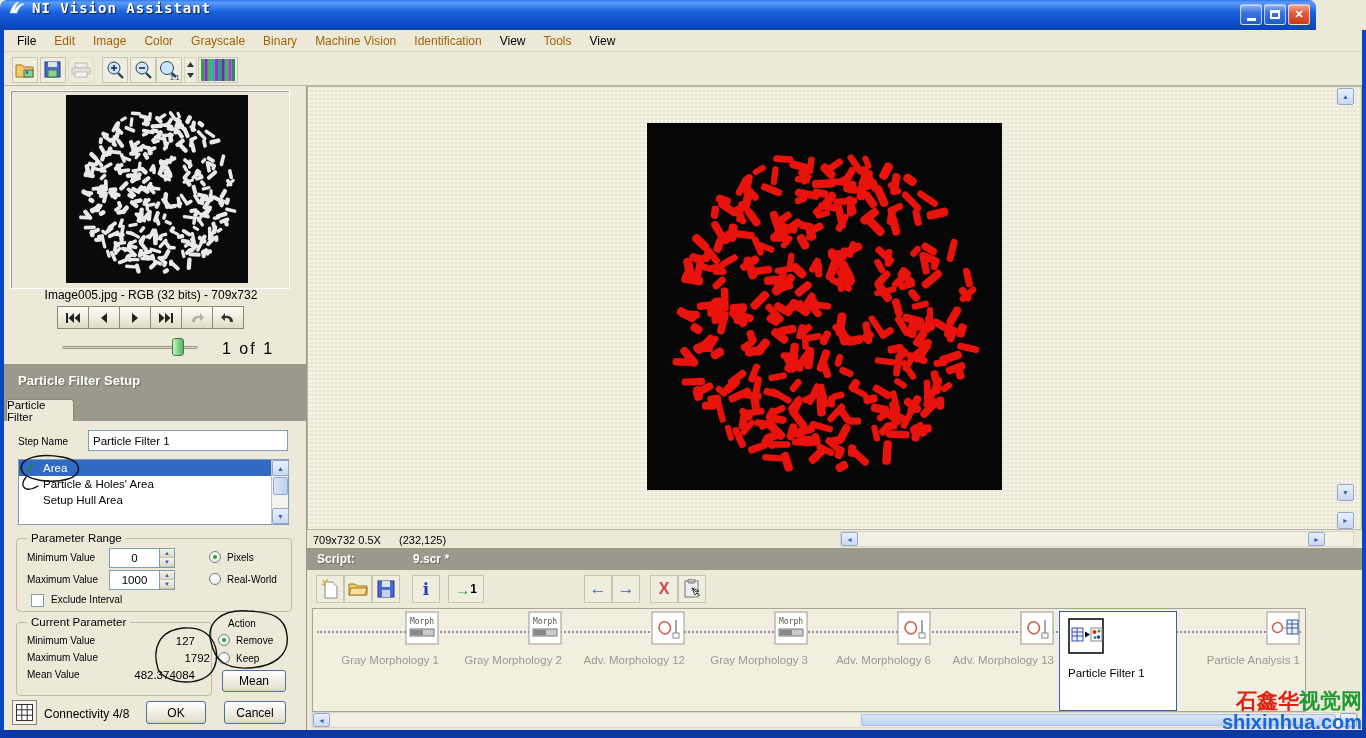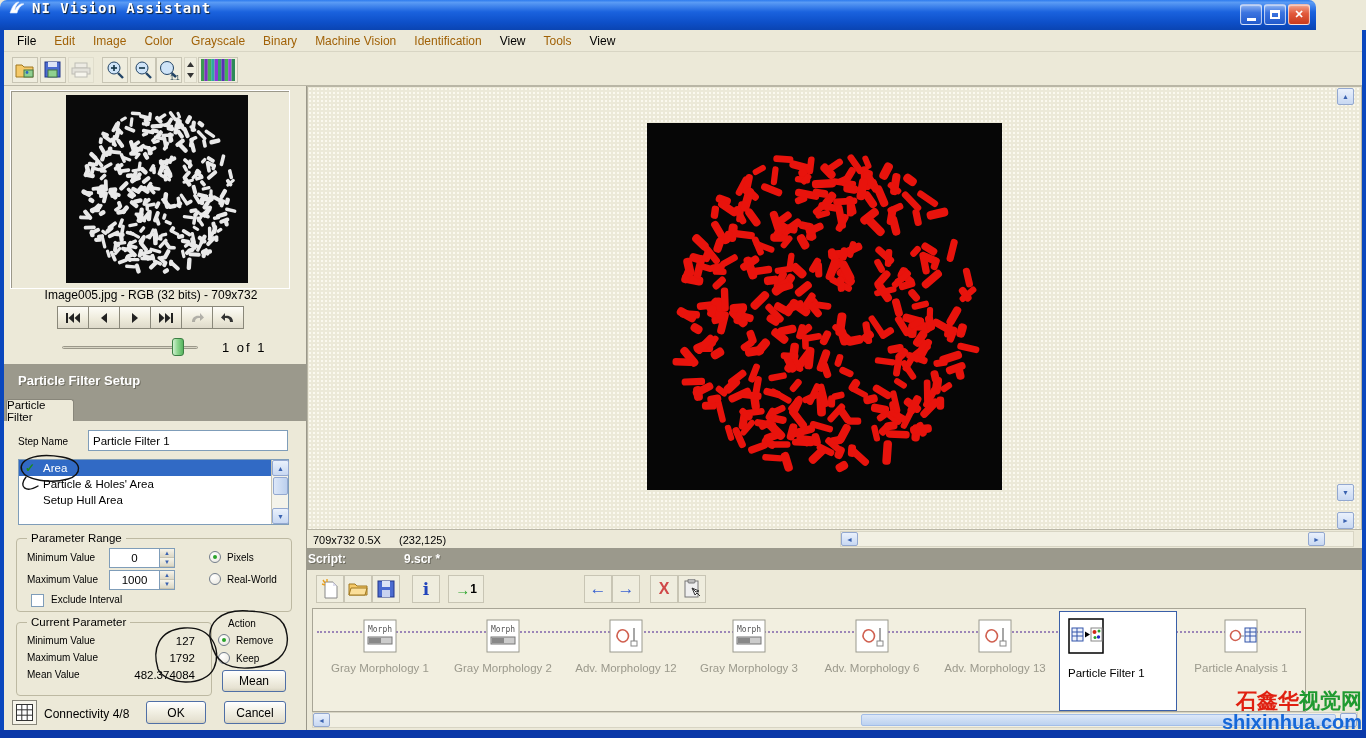--- a/index.html
+++ b/index.html
@@ -47,21 +47,21 @@
     border:1px solid #fff;box-shadow:inset 1px 1px 0 #9B988A}
   .thumb{position:absolute;left:66px;top:95px;width:182px;height:188px}
   .caption{position:absolute;left:6px;top:288px;width:290px;text-align:center;font-size:12px}
   .navrow{position:absolute;left:57px;top:306px;display:flex}
   .navbtn{width:32px;height:23px;border:1px solid #8A887A;background:linear-gradient(180deg,#FDFCF7,#EDEADA 60%,#DEDACA);
     display:flex;align-items:center;justify-content:center;margin-right:-1px}
   .slider-track{position:absolute;left:62px;top:346px;width:136px;height:3px;background:#D8D5C4;
     border:1px solid #9B988A;border-radius:2px}
   .slider-thumb{position:absolute;left:172px;top:338px;width:12px;height:18px;border-radius:3px;
     border:1px solid #3C7F44;background:linear-gradient(90deg,#CFF0CF,#8ED690 45%,#57B45E)}
-  .pagetext{position:absolute;left:222px;top:340px;font-size:13px;letter-spacing:2px}
+  .pagetext{position:absolute;left:222px;top:340px;font-size:16px;letter-spacing:2px}
 
   .setup-header{position:absolute;left:4px;top:364px;width:303px;height:57px;background:#9B998C}
   .setup-title{position:absolute;left:14px;top:9px;color:#fff;font-weight:bold;font-size:13px;text-shadow:1px 1px 0 #6e6c60}
   .setup-tab{position:absolute;left:2px;top:35px;width:68px;height:22px;background:#ECE9D8;
     border:1px solid #88867A;border-bottom:none;border-radius:3px 3px 0 0;display:flex;align-items:center;justify-content:center;font-size:11.5px}
   .fieldlabel{position:absolute;font-size:10px}
   .xpinput{position:absolute;border:1px solid #7F9DB9;background:#fff;font-size:11.5px;font-family:"Liberation Sans",sans-serif;padding:2px 4px}
 
   .listbox{position:absolute;left:18px;top:459px;width:271px;height:66px;background:#fff;border:1px solid #7F9DB9}
   .lrow{height:16px;display:flex;align-items:center;font-size:11.5px;padding-left:6px;position:relative}
@@ -99,21 +99,21 @@
   .hscroll-track{position:absolute;left:840px;top:531px;width:514px;height:16px;background:#F2F0E3;border:1px solid #D8D5C4}
 
   
   .scriptheader{position:absolute;left:307px;top:548px;width:1055px;height:22px;background:#9B998C;color:#fff;
     font-weight:bold;font-size:12px;display:flex;align-items:center;text-shadow:1px 1px 0 #6e6c60}
   .scripttoolbar{position:absolute;left:307px;top:570px;width:1055px;height:38px;background:#ECE9D8}
   .stbtn{position:absolute;top:5px;width:28px;height:28px;border:1px solid #C8C5B4;background:#EFEDDE;
     display:flex;align-items:center;justify-content:center;font-weight:bold}
   .stepsarea{position:absolute;left:312px;top:608px;width:994px;height:104px;background:#F2EFE0;border:1px solid #A8A596}
   .wave{position:absolute;left:4px;top:22px;right:4px;border-top:2px dotted #9C86B8;z-index:0}
-  .step{position:absolute;top:10px;width:118px;height:94px;text-align:center;z-index:1}
+  .step{position:absolute;top:2px;width:118px;height:94px;text-align:right;z-index:1}
   .step .slabel{margin-top:6px;font-size:11.5px;color:#9B998C}
   .step.sel{background:#fff;border:1px solid #3A5FA8;top:2px;height:100px;text-align:left;padding:6px 0 0 8px;z-index:2}
   .step.sel .slabel{color:#000;margin-top:10px}
   .bottomscroll{position:absolute;left:312px;top:712px;width:1046px;height:16px;background:#F2F0E3;border:1px solid #D8D5C4}
   .bthumb{position:absolute;left:548px;top:1px;width:475px;height:12px;background:linear-gradient(180deg,#DCE7F8,#BCD2F0);
     border:1px solid #A3BEE8;border-radius:2px}
 
   
   .anno{position:absolute;left:0;top:0;width:1366px;height:738px;pointer-events:none;z-index:50}
   .bubble{position:absolute;left:1188px;top:5px;width:76px;height:70px;border-radius:50%;z-index:60;
@@ -668,21 +668,21 @@
     <div class="fieldlabel" style="left:210px;top:35px">Real-World</div>
     <div class="checkbox" style="left:14px;top:55px"></div>
     <div class="fieldlabel" style="left:34px;top:55px">Exclude Interval</div>
   </div>
 
   <div class="groupbox" style="left:16px;top:622px;width:196px;height:74px">
     <span class="legend">Current Parameter</span>
     <div class="fieldlabel" style="left:10px;top:12px">Minimum Value</div>
     <div class="num-right" style="left:120px;top:12px;width:58px">127</div>
     <div class="fieldlabel" style="left:10px;top:29px">Maximum Value</div>
-    <div class="num-right" style="left:120px;top:29px;width:58px">1792</div>
+    <div class="num-right" style="left:135px;top:29px;width:58px">1792</div>
     <div class="fieldlabel" style="left:10px;top:46px">Mean Value</div>
     <div class="num-right" style="left:108px;top:46px;width:70px">482.374084</div>
   </div>
 
   <div class="fieldlabel" style="left:228px;top:618px">Action</div>
   <div class="radio on" style="left:218px;top:634px"></div>
   <div class="fieldlabel" style="left:236px;top:635px">Remove</div>
   <div class="radio" style="left:218px;top:652px"></div>
   <div class="fieldlabel" style="left:236px;top:653px">Keep</div>
   <div class="xpbtn" style="left:222px;top:670px;width:64px;height:22px">Mean</div>
@@ -1045,21 +1045,21 @@
   <div class="statusrow">
     <span style="position:absolute;left:6px;top:4px">709x732 0.5X</span>
     <span style="position:absolute;left:92px;top:4px">(232,125)</span>
   </div>
   <div class="hscroll-track">
     <div class="sb" style="position:absolute;left:0;top:0;height:14px">◄</div>
     <div class="sb" style="position:absolute;right:28px;top:0;height:14px">►</div>
   </div>
 
   <div class="scriptheader">
-    <span style="margin-left:1px">Script:</span>
+    <span style="margin-left:10px">Script:</span>
     <span style="margin-left:58px">9.scr *</span>
   </div>
 
   <div class="scripttoolbar">
     <div class="stbtn" style="left:9px">
       <svg width="18" height="20">
           <path d="M4 3 h8 l4 4 v12 h-12 z" fill="#fff" stroke="#888"></path>
           <path d="M12 3 l4 4 h-4 z" fill="#DDE"></path>
           <path d="M2 1 l2 3 M1 5 l3 1 M6 0 l0 3" stroke="#E8A020" stroke-width="1.4"></path>
         </svg>

